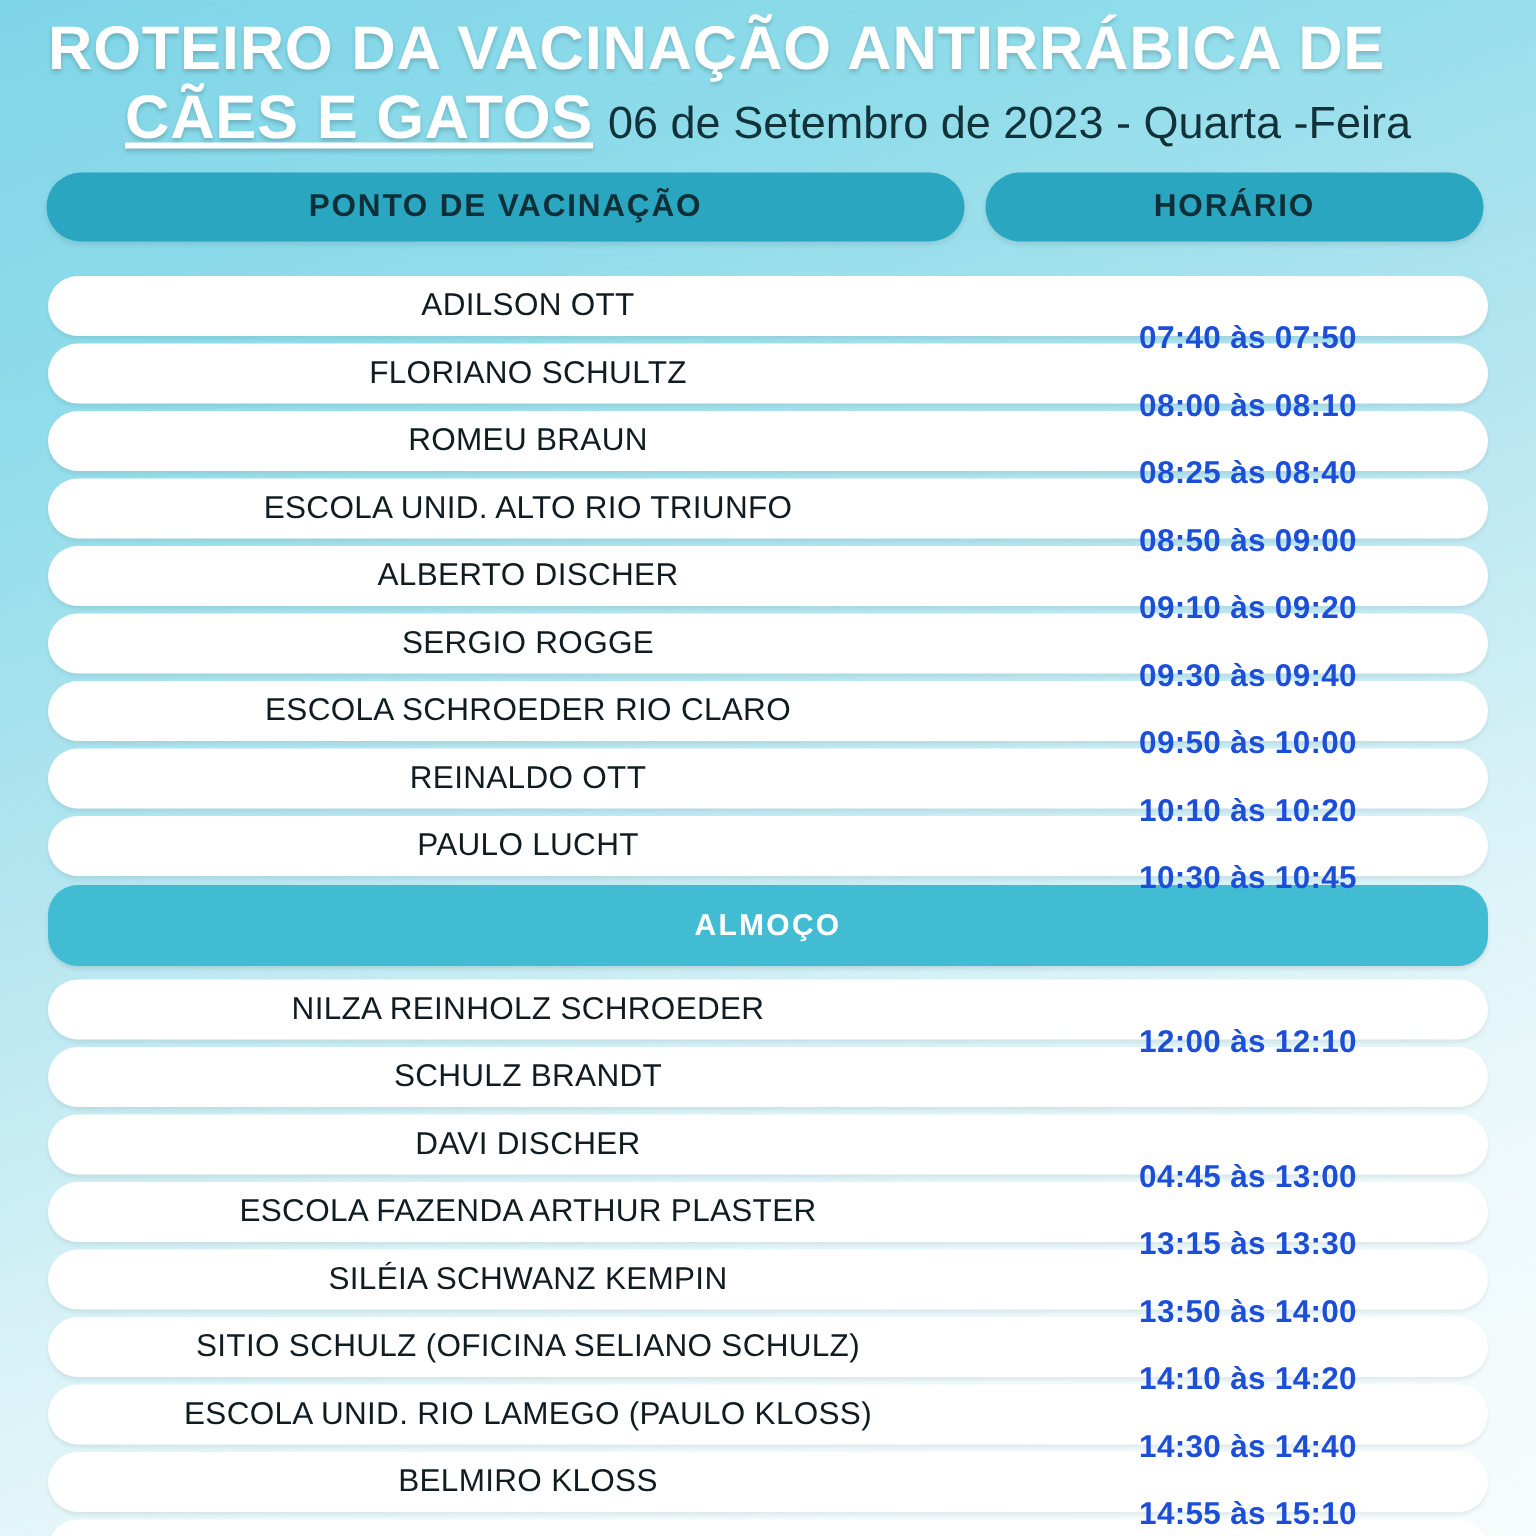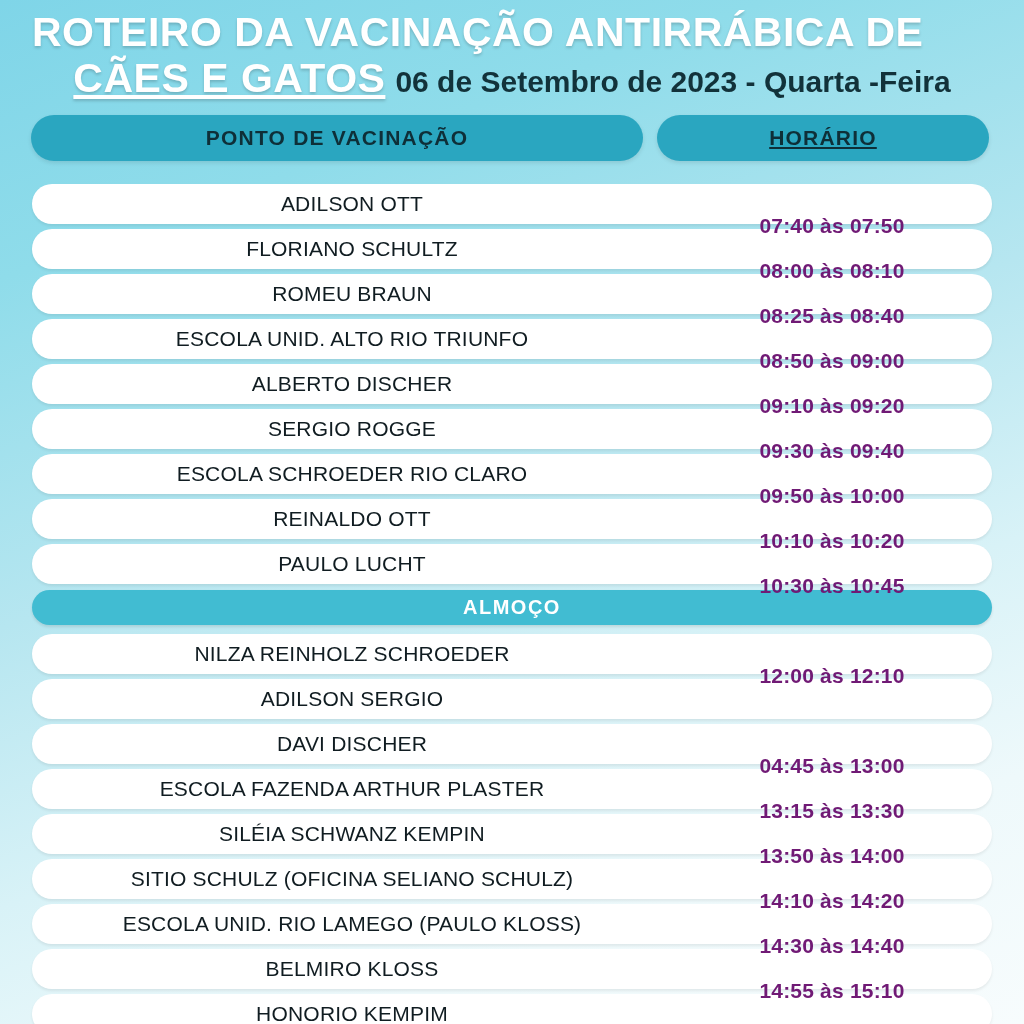--- a/index.html
+++ b/index.html
@@ -48,21 +48,21 @@
     color: #ffffff;
     font-weight: bold;
     font-size: 41px;
     line-height: 1;
     letter-spacing: 0.5px;
     text-shadow: 0 2px 3px rgba(0,0,0,0.18);
     text-decoration: underline;
   }
   .title-date {
     color: #12323a;
-    font-weight: bold;
+    font-weight: normal;
     font-size: 30px;
     line-height: 1;
     white-space: nowrap;
   }
 
   
   .header-row {
     display: flex;
     gap: 14px;
     margin-top: 10px;
@@ -81,21 +81,20 @@
     justify-content: center;
     box-shadow: 0 2px 4px rgba(0,0,0,0.10);
   }
   .head-point {
     flex: 0 0 612px;
     margin-left: -1px;
   }
   .head-time {
     flex: 1 1 auto;
     margin-right: 3px;
-    text-decoration: underline;
   }
 
   
   .rows {
     margin-top: 8px;
   }
   .row {
     display: flex;
     align-items: center;
     height: 40px;
@@ -111,32 +110,32 @@
     color: #101c21;
     font-weight: normal;
     letter-spacing: 0.2px;
     white-space: nowrap;
     overflow: hidden;
   }
   .row .time {
     flex: 1 1 auto;
     text-align: center;
     font-size: 21px;
-    color: #701a75;
+    color: #1d4ed8;
     font-weight: bold;
     letter-spacing: 0.2px;
     white-space: nowrap;
     margin-top: 44px;
   }
 
   .row-break {
     display: flex;
     align-items: center;
     justify-content: center;
-    height: 35px;
+    height: 54px;
     margin: 6px 0 9px 0;
     background: #41bcd2;
     border-radius: 20px;
     color: #ffffff;
     font-size: 20px;
     font-weight: bold;
     letter-spacing: 1.5px;
     box-shadow: 0 2px 3px rgba(0,0,0,0.10);
   }
 </style>
@@ -196,21 +195,21 @@
         <div class="time">10:30 às 10:45</div>
       </div>
       <div class="row-break">
         <span>ALMOÇO</span>
       </div>
       <div class="row">
         <div class="place">NILZA REINHOLZ SCHROEDER</div>
         <div class="time">12:00 às 12:10</div>
       </div>
       <div class="row">
-        <div class="place">ADILSON SERGIO</div>
+        <div class="place">SCHULZ BRANDT</div>
       </div>
       <div class="row">
         <div class="place">DAVI DISCHER</div>
         <div class="time">04:45 às 13:00</div>
       </div>
       <div class="row">
         <div class="place">ESCOLA FAZENDA ARTHUR PLASTER</div>
         <div class="time">13:15 às 13:30</div>
       </div>
       <div class="row">

